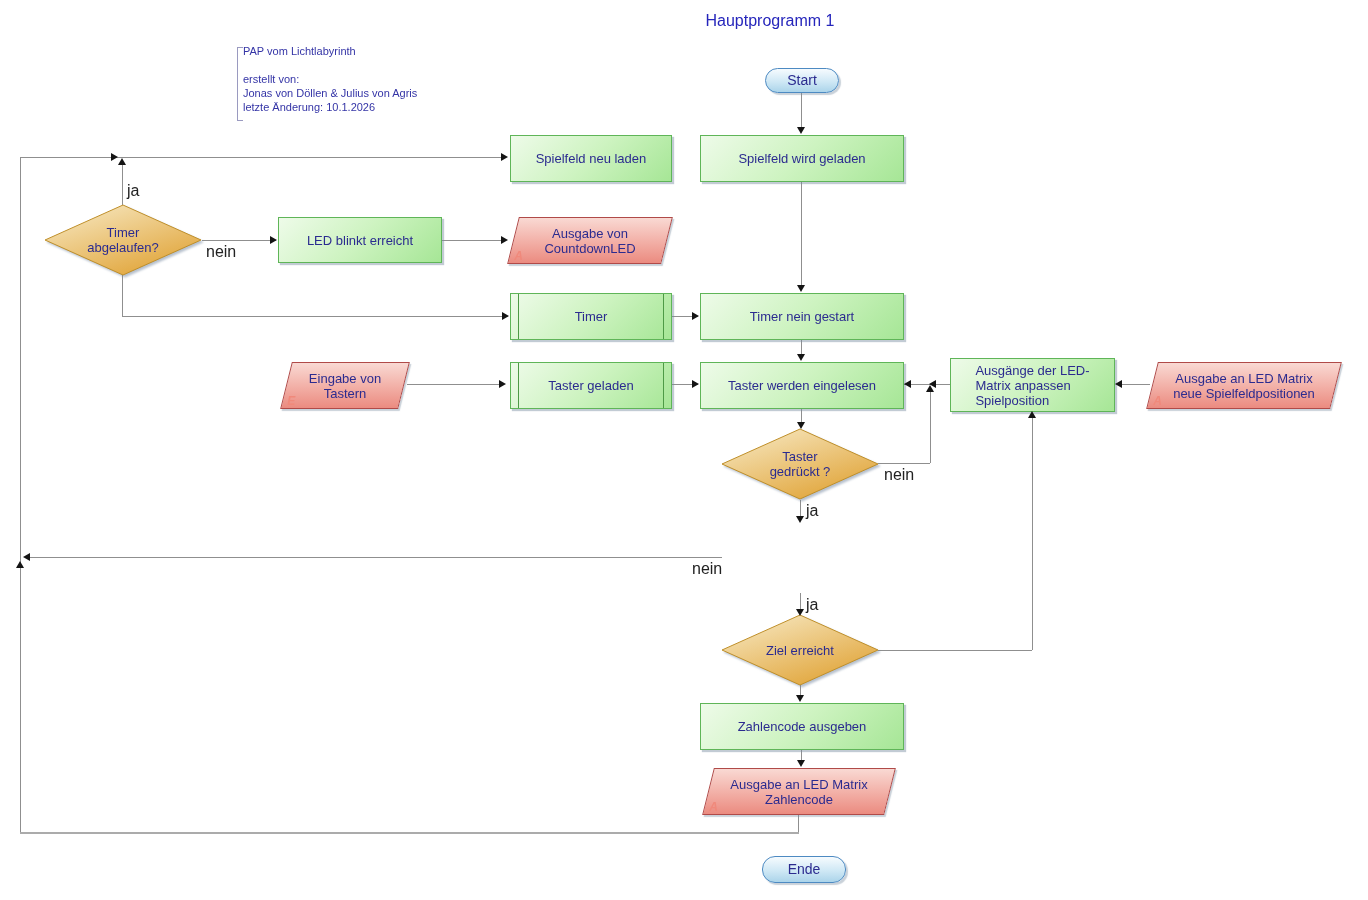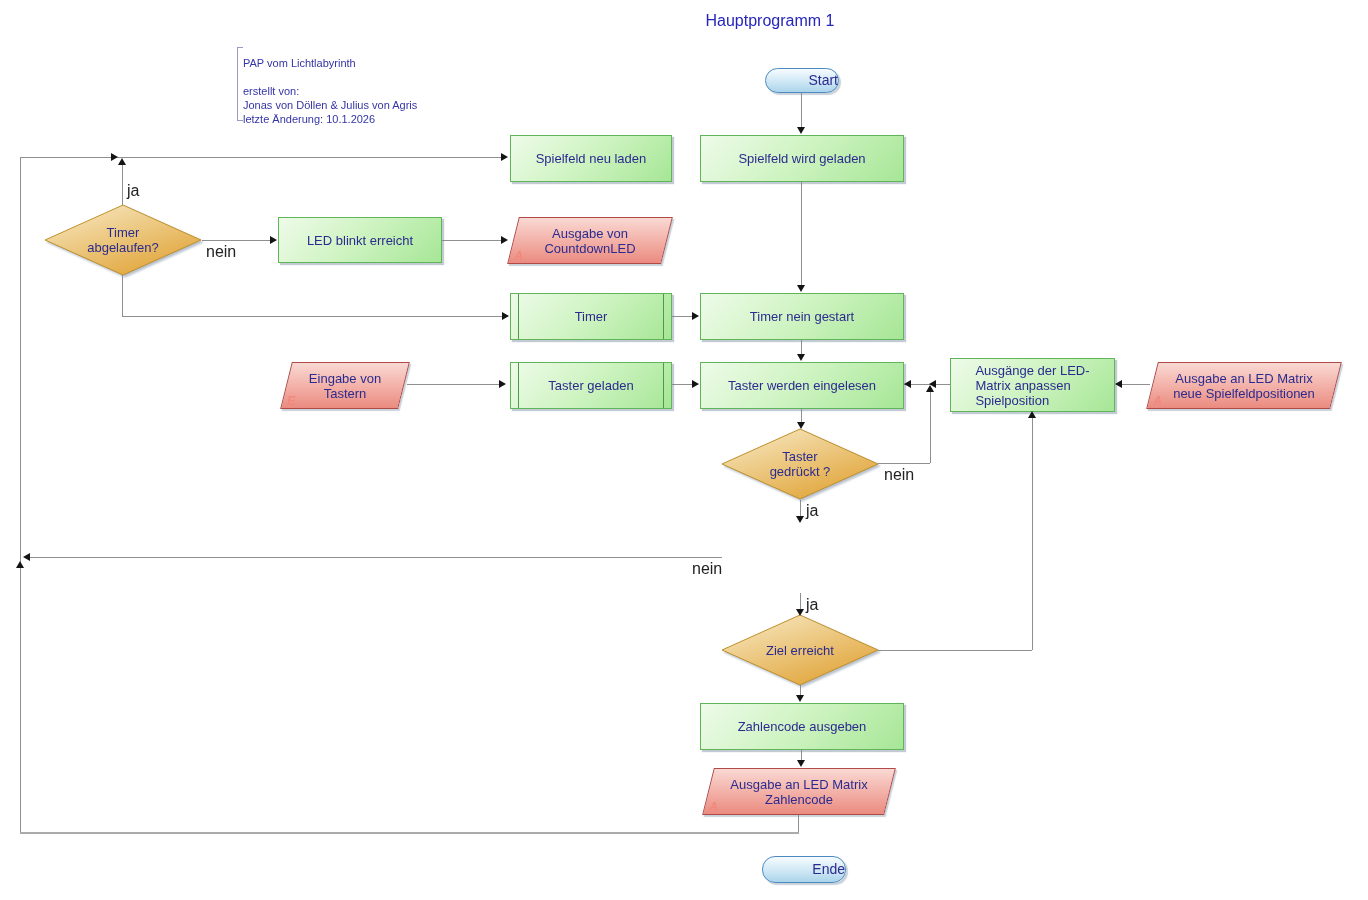--- a/index.html
+++ b/index.html
@@ -3,21 +3,21 @@
 <meta charset="utf-8">
 <style>
   html,body{margin:0;padding:0;background:#ffffff;}
   .canvas{position:relative;width:1368px;height:900px;background:#ffffff;overflow:hidden;
           font-family:"Liberation Sans", sans-serif;}
 
   
   .title{position:absolute;left:655px;top:12px;width:230px;text-align:center;
          font-size:16px;color:#2525bb;}
   .comment-text{position:absolute;left:243px;top:44px;font-size:11px;line-height:14px;
-         color:#3434a6;white-space:pre-line;margin-top:12px;}
+         color:#3434a6;white-space:pre-line;}
   .comment-bracket{position:absolute;left:237px;top:47px;width:5px;height:72px;
          border-left:1px solid #9a9ac0;border-top:1px solid #9a9ac0;border-bottom:1px solid #9a9ac0;}
   .lbl{position:absolute;font-size:16px;color:#222222;}
 
   
   .proc,.sub{position:absolute;display:flex;align-items:center;justify-content:center;
          background:linear-gradient(135deg,#eefbe9 0%,#cdf3c0 50%,#a6e696 100%);
          border:1px solid #5fb558;box-shadow:2px 2px 1px rgba(120,140,160,.45);
          color:#2b2b8f;font-size:13px;z-index:2;}
   .node-text{white-space:pre-line;line-height:15px;}
@@ -26,21 +26,21 @@
 
   .para{position:absolute;transform:skewX(-14deg);
          background:linear-gradient(180deg,#f9d9d3 0%,#f2aea5 55%,#eb8b80 100%);
          border:1px solid #b04a48;box-shadow:2px 2px 1px rgba(120,140,160,.4);
          color:#2b2b8f;font-size:13px;text-align:center;z-index:2;}
   .para-inner{transform:skewX(14deg);width:100%;height:100%;display:flex;
          align-items:center;justify-content:center;}
   .corner{position:absolute;left:4px;bottom:0px;transform:skewX(14deg);
          font-style:italic;font-weight:bold;font-size:12px;color:#f0897b;}
 
-  .pill{position:absolute;display:flex;align-items:center;justify-content:flex-end;
+  .pill{position:absolute;display:flex;align-items:center;justify-content:center;
          background:linear-gradient(180deg,#f6fbfe 0%,#cfe8f5 55%,#abd4ea 100%);
          border:1px solid #4d8ac2;border-radius:13px;
          box-shadow:2px 2px 1px rgba(120,140,160,.4);
          color:#2b2b8f;font-size:14px;z-index:2;}
 
   .dmd-wrap{position:absolute;width:158px;height:72px;z-index:2;}
   .dmd-wrap svg{position:absolute;left:0;top:0;
          filter:drop-shadow(2px 2px 1px rgba(110,130,155,.5));}
   .dmd-label{position:absolute;left:0;top:0;width:158px;height:72px;display:flex;
          align-items:center;justify-content:center;color:#2b2b8f;font-size:13px;

